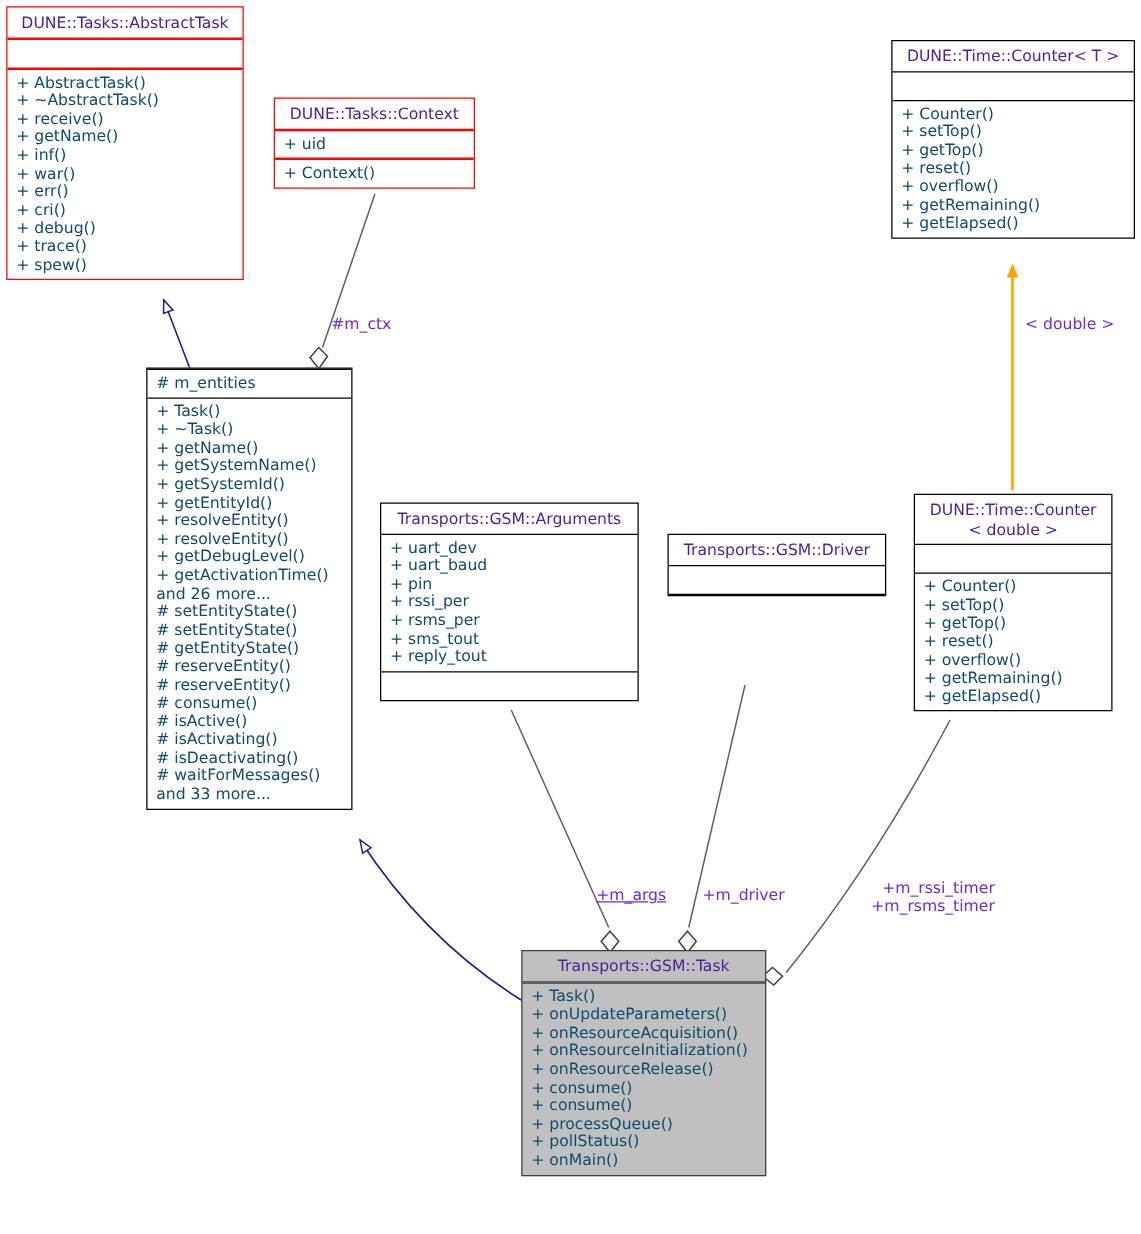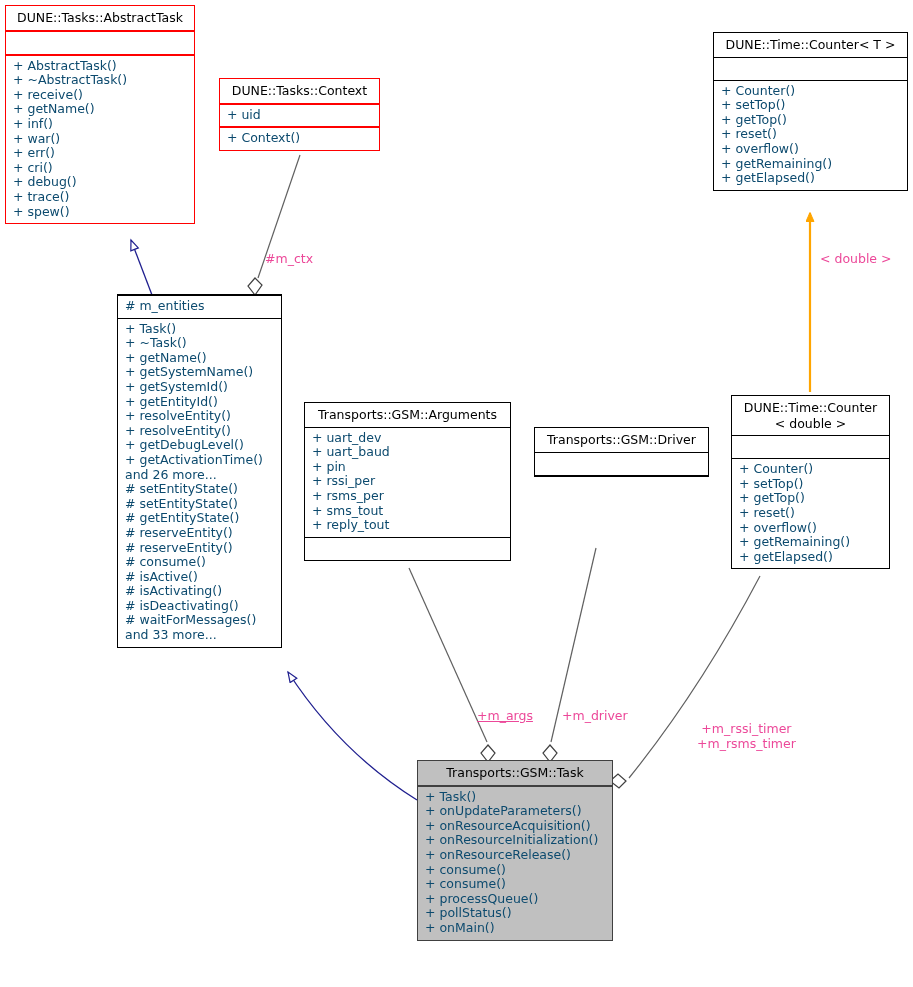--- a/index.html
+++ b/index.html
@@ -34,21 +34,21 @@
     border: 1px solid #ff0000;
   }
   .uml-box.filled {
     background: #c0c0c0;
     border: 1px solid #404040;
   }
   .uml-title {
     box-sizing: border-box;
     text-align: center;
     font-size: 12.5px;
-    color: #000000;
+    color: #4c1d95;
     line-height: 1.25;
     padding: 4px 6px 4px 6px;
     white-space: nowrap;
   }
   .uml-sep {
     height: 1px;
     background: #000000;
     width: 100%;
   }
   .red .uml-sep {
@@ -68,21 +68,21 @@
   }
   .uml-section.empty {
     min-height: 22px;
   }
   .uml-row {
     white-space: nowrap;
   }
   .edge-label {
     position: absolute;
     font-size: 12.5px;
-    color: #ec4899;
+    color: #6d28d9;
     white-space: nowrap;
     z-index: 6;
     line-height: 14.5px;
   }
 </style>
 </head>
 <body>
 
 <div id="canvas">
 
@@ -256,18 +256,18 @@
   </div>
 
   <div class="edge-label" style="left:265px; top:252px;">#m_ctx</div>
 
   <div class="edge-label" style="left:820px; top:252px;">&lt; double &gt;</div>
 
   <div class="edge-label" style="left:477px; top:709px;text-decoration:underline;">+m_args</div>
 
   <div class="edge-label" style="left:562px; top:709px;">+m_driver</div>
 
-  <div class="edge-label" style="left:697px; top:703px; text-align:center;margin-top:19px;">
+  <div class="edge-label" style="left:697px; top:703px; text-align:right;">
     <div>+m_rssi_timer</div>
     <div>+m_rsms_timer</div>
   </div>
 
 </div>
 
 </body></html>

